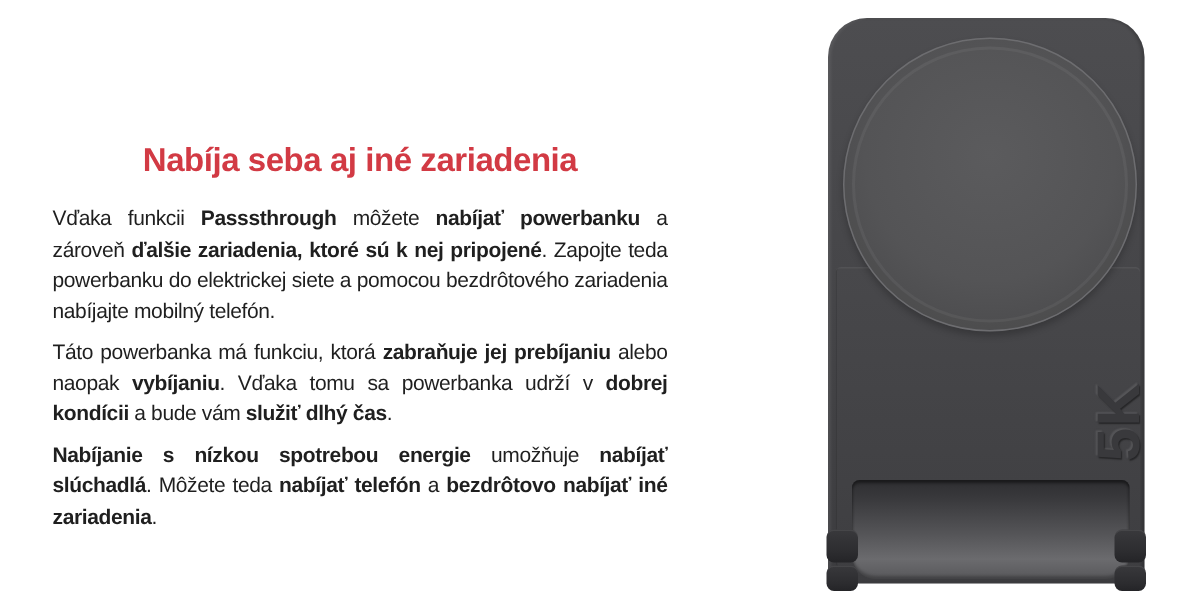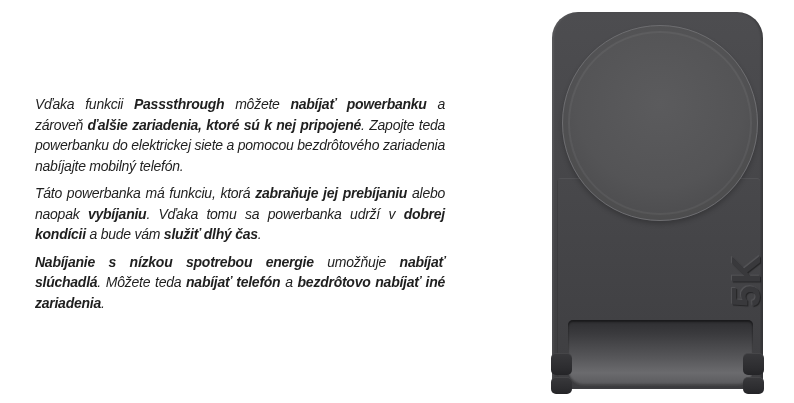--- a/index.html
+++ b/index.html
@@ -14,21 +14,21 @@
   html,body{width:794px;height:403px;overflow:hidden;}
   body{background:var(--page-bg);font-family:"Liberation Sans","DejaVu Sans",sans-serif;position:relative;}
 
   .text-col{position:absolute;left:35px;top:94px;width:410px;}
   .heading{
     font-size:22px;font-weight:700;line-height:26px;text-align:center;
     color:var(--heading);letter-spacing:-0.3px;margin-bottom:15px;
   }
   .para{
     font-size:14px;line-height:20.5px;color:var(--body-text);
-    text-align:justify;letter-spacing:-0.25px;margin-bottom:7px;font-style:italic;
+    text-align:justify;letter-spacing:-0.25px;margin-bottom:7px;
   }
   .para b{font-weight:700;}
 
   
   .product{position:absolute;left:552px;top:12px;width:211px;height:377px;}
   .pb-body{
     position:absolute;inset:0;border-radius:26px 26px 10px 10px;
     background:linear-gradient(180deg,var(--pb-top) 0%,var(--pb-mid) 45%,var(--pb-bot) 100%);
     box-shadow:inset 2px 0 2px rgba(255,255,255,0.07), inset -2px 0 2px rgba(0,0,0,0.18);
   }
@@ -66,20 +66,21 @@
   }
   .pb-foot .bump.b1{top:0;height:22px;}
   .pb-foot .bump.b2{top:24px;height:17px;}
   .pb-foot.left{left:-1px;top:341px;}
   .pb-foot.right{right:-1px;top:341px;}
 </style>
 </head>
 <body>
 
 <div class="text-col">
+  <h2 class="heading">Nabíja seba aj iné zariadenia</h2>
   <div id="paragraphs">
       <p class="para"><span>Vďaka funkcii </span><b>Passsthrough</b><span> môžete </span><b>nabíjať powerbanku</b><span> a zároveň </span><b>ďalšie zariadenia, ktoré sú k nej pripojené</b><span>. Zapojte teda powerbanku do elektrickej siete a pomocou bezdrôtového zariadenia nabíjajte mobilný telefón.</span></p>
       <p class="para"><span>Táto powerbanka má funkciu, ktorá </span><b>zabraňuje jej prebíjaniu</b><span> alebo naopak </span><b>vybíjaniu</b><span>. Vďaka tomu sa powerbanka udrží v </span><b>dobrej kondícii</b><span> a bude vám </span><b>služiť dlhý čas</b><span>.</span></p>
       <p class="para"><b>Nabíjanie s nízkou spotrebou energie</b><span> umožňuje </span><b>nabíjať slúchadlá</b><span>. Môžete teda </span><b>nabíjať telefón</b><span> a </span><b>bezdrôtovo nabíjať iné zariadenia</b><span>.</span></p>
     </div>
 </div>
 
 <div class="product" title="dark-gray foldable powerbank with round wireless charging pad and kickstand">
   <div class="pb-body"></div>
   <div class="pb-lower"></div>

